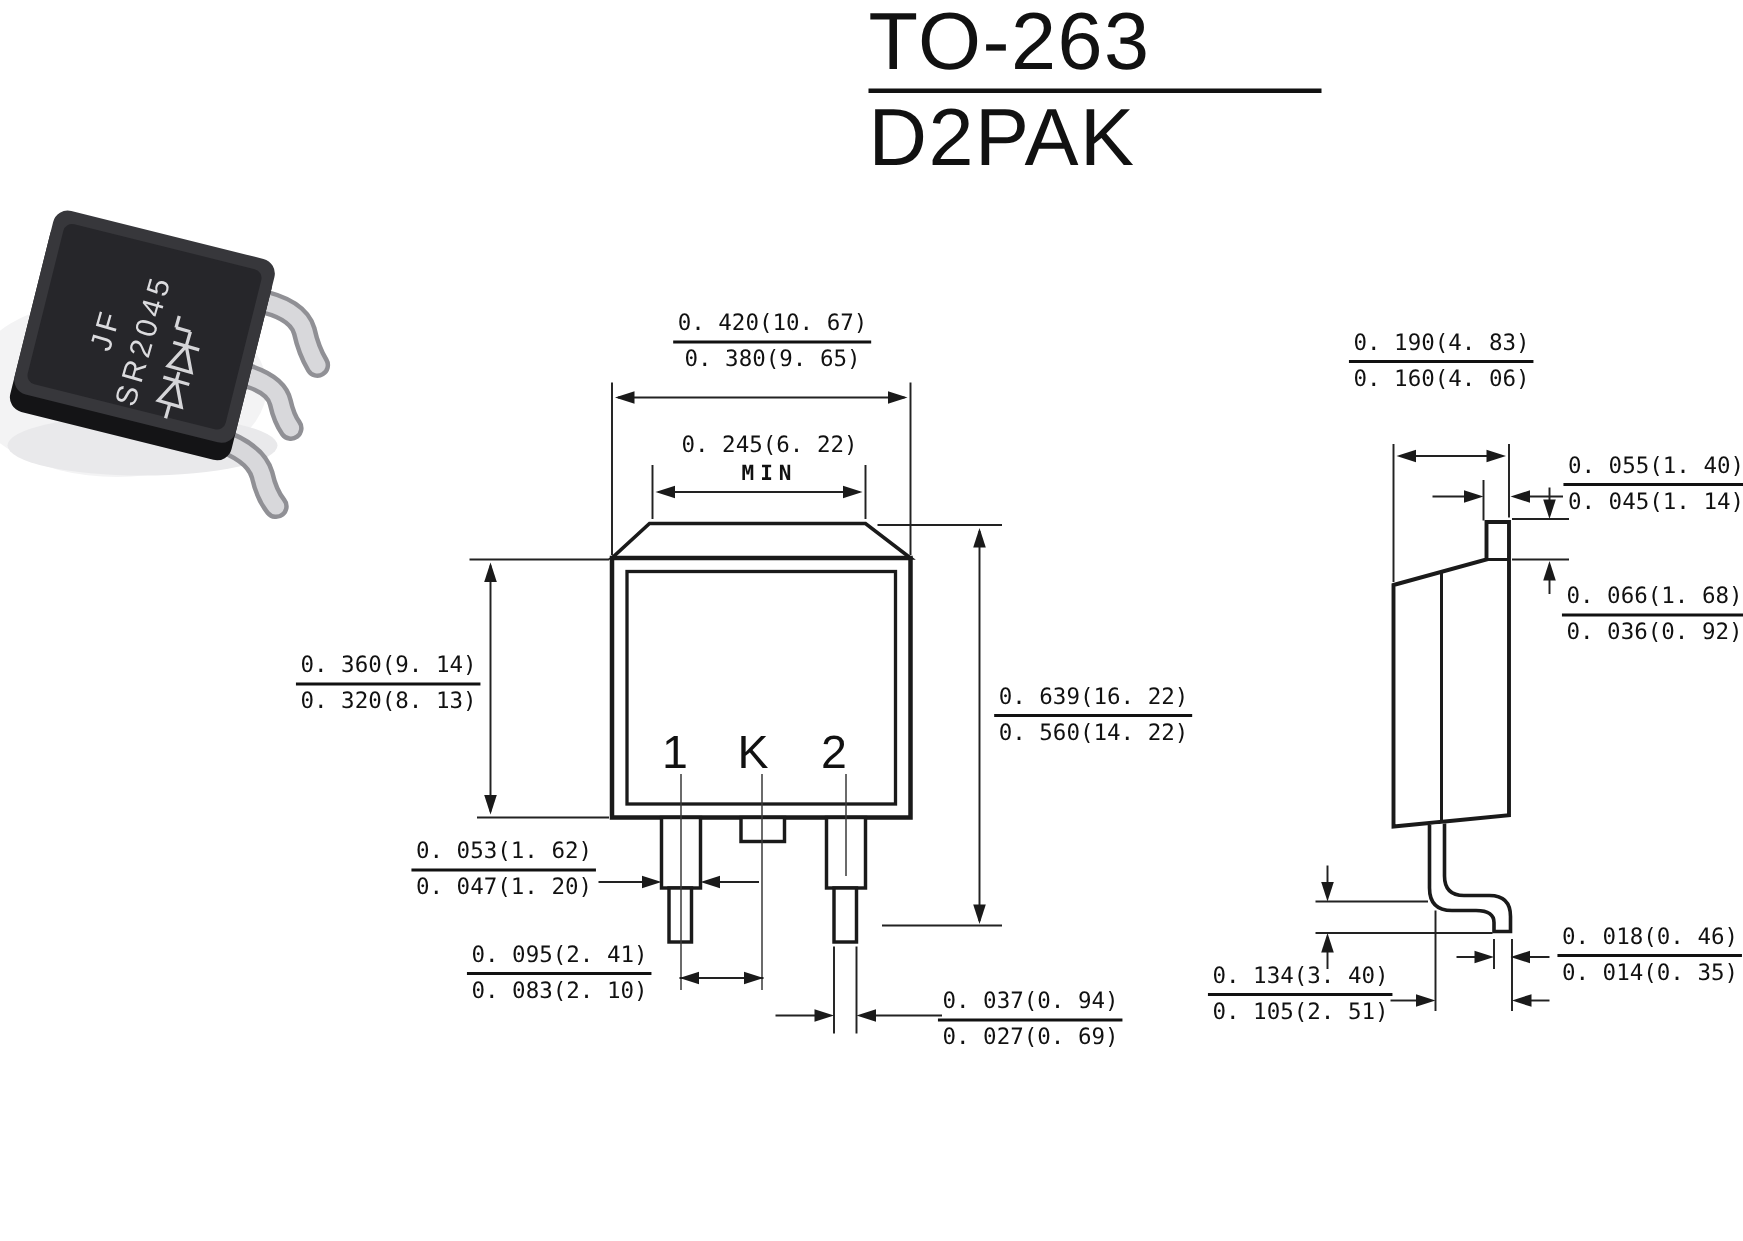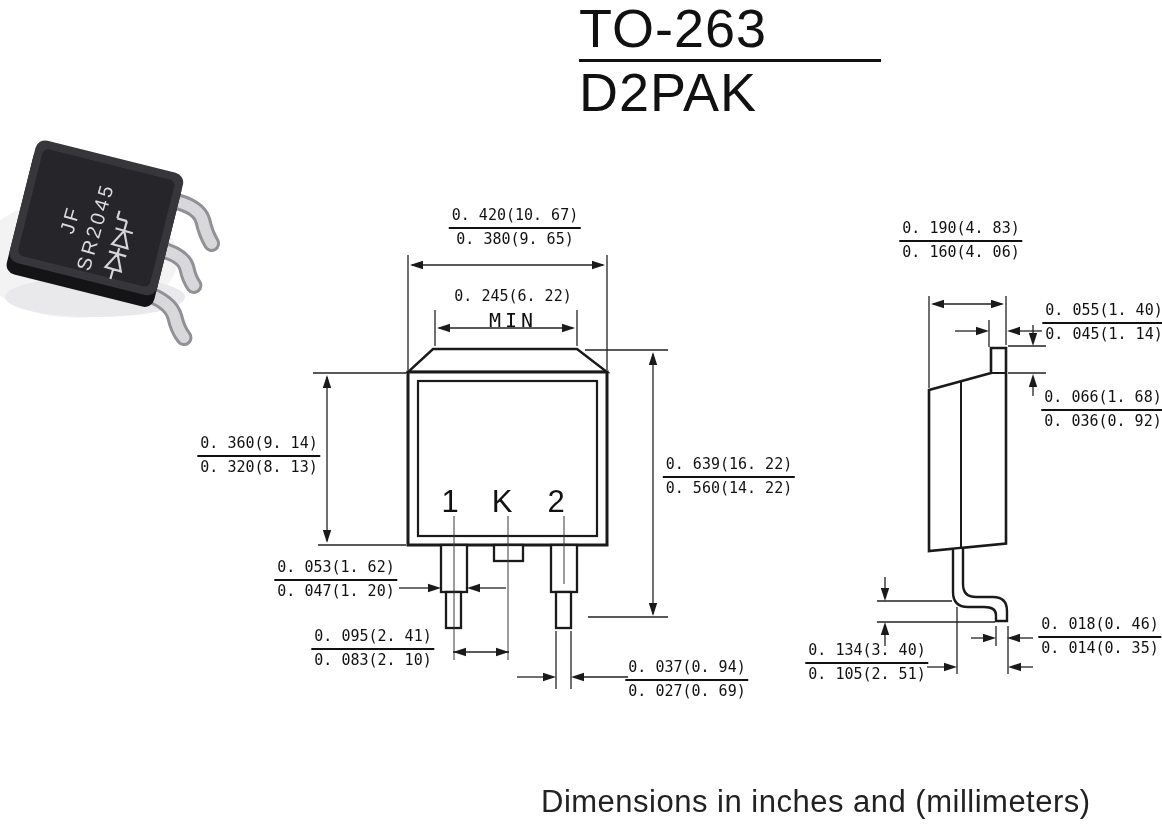--- a/index.html
+++ b/index.html
@@ -11,21 +11,21 @@
   .title{position:absolute;left:730px;top:0;transform:translateX(-50%);}
   .title .t{font-size:54px;line-height:1.04;letter-spacing:1px;color:#111;white-space:nowrap}
   .title .rule{width:302px;height:3px;background:#111;margin:3px auto 2px}
 
   
   .dim{position:absolute;transform:translateX(-50%);display:flex;flex-direction:column;align-items:center;
        font-family:"DejaVu Sans Mono",monospace;font-size:15px;line-height:1.3;color:#111;white-space:nowrap}
   .dim .max{border-bottom:2px solid #111;padding:0 3px 1px}
   .dim .min{padding:1px 3px 0}
   .dim.nobar .max{border-bottom:none;padding:0}
-  .dim.nobar .min{font-weight:400;letter-spacing:4px;font-size:20px;padding:0}
+  .dim.nobar .min{font-weight:700;letter-spacing:4px;font-size:14px;padding:0}
 
   
   .pin{position:absolute;transform:translateX(-50%);font-size:31px;color:#111}
 
   
   .caption{position:absolute;left:541px;top:784px;font-size:31px;letter-spacing:.5px;color:#222;white-space:nowrap}
 
   .mk{font-family:"Liberation Sans",sans-serif;font-size:20px;letter-spacing:3px}
 </style>
 </head>
@@ -224,15 +224,14 @@
 </div>
 <div class="dim" style="left:867px;top:641px">
   <span class="max">0. 134(3. 40)</span>
   <span class="min">0. 105(2. 51)</span>
 </div>
 <div class="dim" style="left:1100px;top:615px">
   <span class="max">0. 018(0. 46)</span>
   <span class="min">0. 014(0. 35)</span>
 </div>
 
-<div class="caption">Dimensions in inches and (millimeters)</div>
 
 </div>
 
 </body></html>

